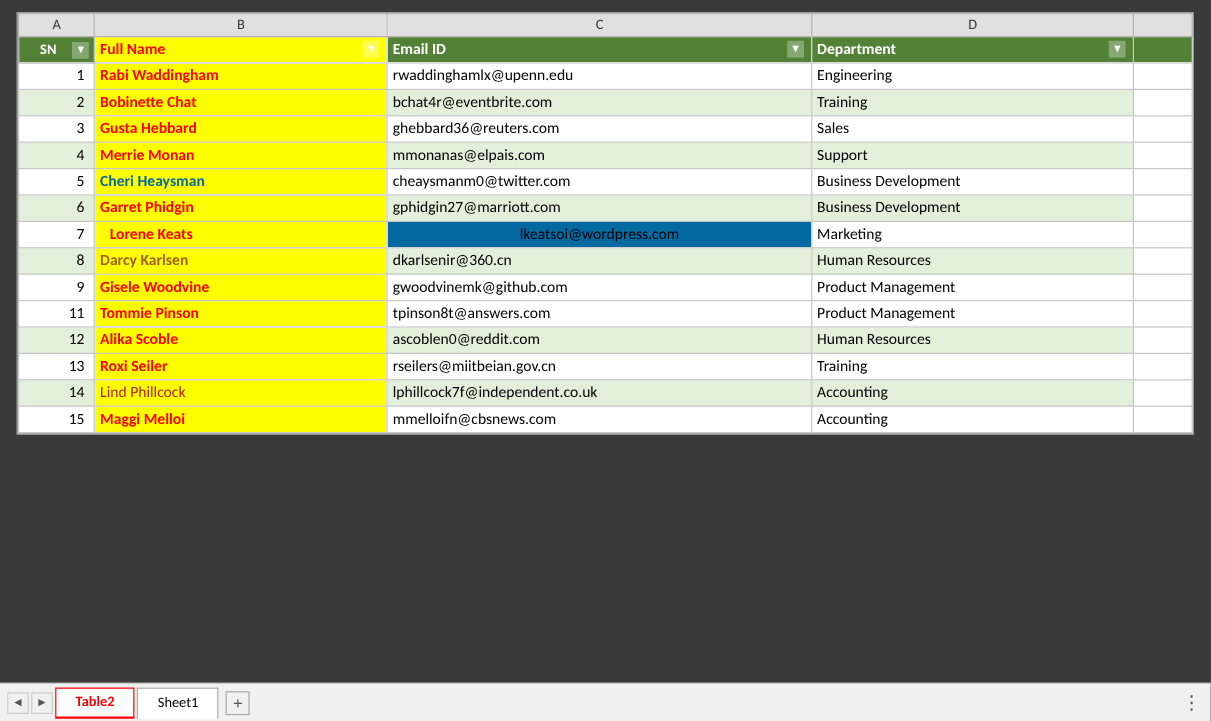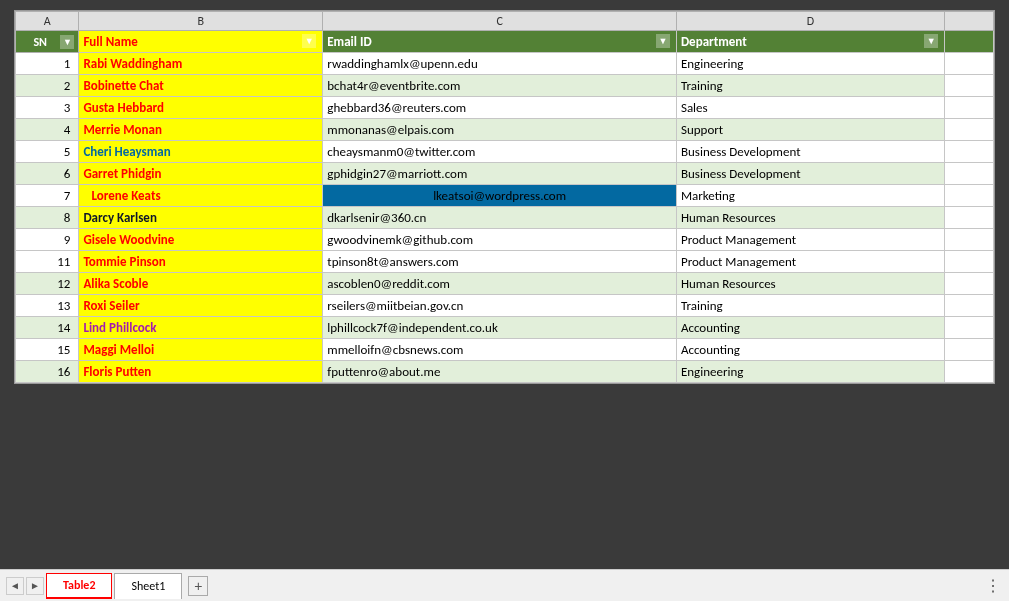--- a/index.html
+++ b/index.html
@@ -243,21 +243,21 @@
           </tr>
           <tr>
             <td class="cell-sn" style="background: rgb(255, 255, 255); border: 1px solid rgb(198, 198, 198);">7</td>
             <td style="background: rgb(255, 255, 0); color: rgb(255, 0, 0); font-weight: bold; padding-left: 12px;">Lorene Keats</td>
             <td style="background: #0369a1; text-align: center;">lkeatsoi@wordpress.com</td>
             <td style="background: rgb(255, 255, 255);">Marketing</td>
             <td class="extra-cell"></td>
           </tr>
           <tr>
             <td class="cell-sn" style="background: rgb(226, 239, 218); border: 1px solid rgb(198, 198, 198);">8</td>
-            <td style="background: rgb(255, 255, 0); color: #0f172a; font-weight: bold;">Darcy Karlsen</td>
+            <td style="background: rgb(255, 255, 0); color: #a16207; font-weight: bold;">Darcy Karlsen</td>
             <td style="background: rgb(226, 239, 218);">dkarlsenir@360.cn</td>
             <td style="background: rgb(226, 239, 218);">Human Resources</td>
             <td class="extra-cell"></td>
           </tr>
           <tr>
             <td class="cell-sn" style="background: rgb(255, 255, 255); border: 1px solid rgb(198, 198, 198);">9</td>
             <td style="background: rgb(255, 255, 0); color: rgb(255, 0, 0); font-weight: bold;">Gisele Woodvine</td>
             <td style="background: rgb(255, 255, 255);">gwoodvinemk@github.com</td>
             <td style="background: rgb(255, 255, 255);">Product Management</td>
             <td class="extra-cell"></td>
@@ -278,37 +278,30 @@
           </tr>
           <tr>
             <td class="cell-sn" style="background: rgb(255, 255, 255); border: 1px solid rgb(198, 198, 198);">13</td>
             <td style="background: rgb(255, 255, 0); color: rgb(255, 0, 0); font-weight: bold;">Roxi Seiler</td>
             <td style="background: rgb(255, 255, 255);">rseilers@miitbeian.gov.cn</td>
             <td style="background: rgb(255, 255, 255);">Training</td>
             <td class="extra-cell"></td>
           </tr>
           <tr>
             <td class="cell-sn" style="background: rgb(226, 239, 218); border: 1px solid rgb(198, 198, 198);">14</td>
-            <td style="background: rgb(255, 255, 0); color: #a21caf; font-weight: bold;">Lind Phillcock</td>
+            <td style="background: rgb(255, 255, 0); color: #b91c1c; font-weight: normal;">Lind Phillcock</td>
             <td style="background: rgb(226, 239, 218);">lphillcock7f@independent.co.uk</td>
             <td style="background: rgb(226, 239, 218);">Accounting</td>
             <td class="extra-cell"></td>
           </tr>
           <tr>
             <td class="cell-sn" style="background: rgb(255, 255, 255); border: 1px solid rgb(198, 198, 198);">15</td>
             <td style="background: rgb(255, 255, 0); color: rgb(255, 0, 0); font-weight: bold;">Maggi Melloi</td>
             <td style="background: rgb(255, 255, 255);">mmelloifn@cbsnews.com</td>
             <td style="background: rgb(255, 255, 255);">Accounting</td>
-            <td class="extra-cell"></td>
-          </tr>
-          <tr>
-            <td class="cell-sn" style="background: rgb(226, 239, 218); border: 1px solid rgb(198, 198, 198);">16</td>
-            <td style="background: rgb(255, 255, 0); color: rgb(255, 0, 0); font-weight: bold;">Floris Putten</td>
-            <td style="background: rgb(226, 239, 218);">fputtenro@about.me</td>
-            <td style="background: rgb(226, 239, 218);">Engineering</td>
             <td class="extra-cell"></td>
           </tr>
         </tbody>
     </table>
   </div>
 
   <div style="position:absolute; bottom:0; left:0; right:0; background:#f0f0f0; border-top:1px solid #ccc; height:32px; display:flex; align-items:center; padding:0 6px;">
     <button class="tab-nav-btn">◄</button>
     <button class="tab-nav-btn">►</button>
     <div class="tab-item active">

